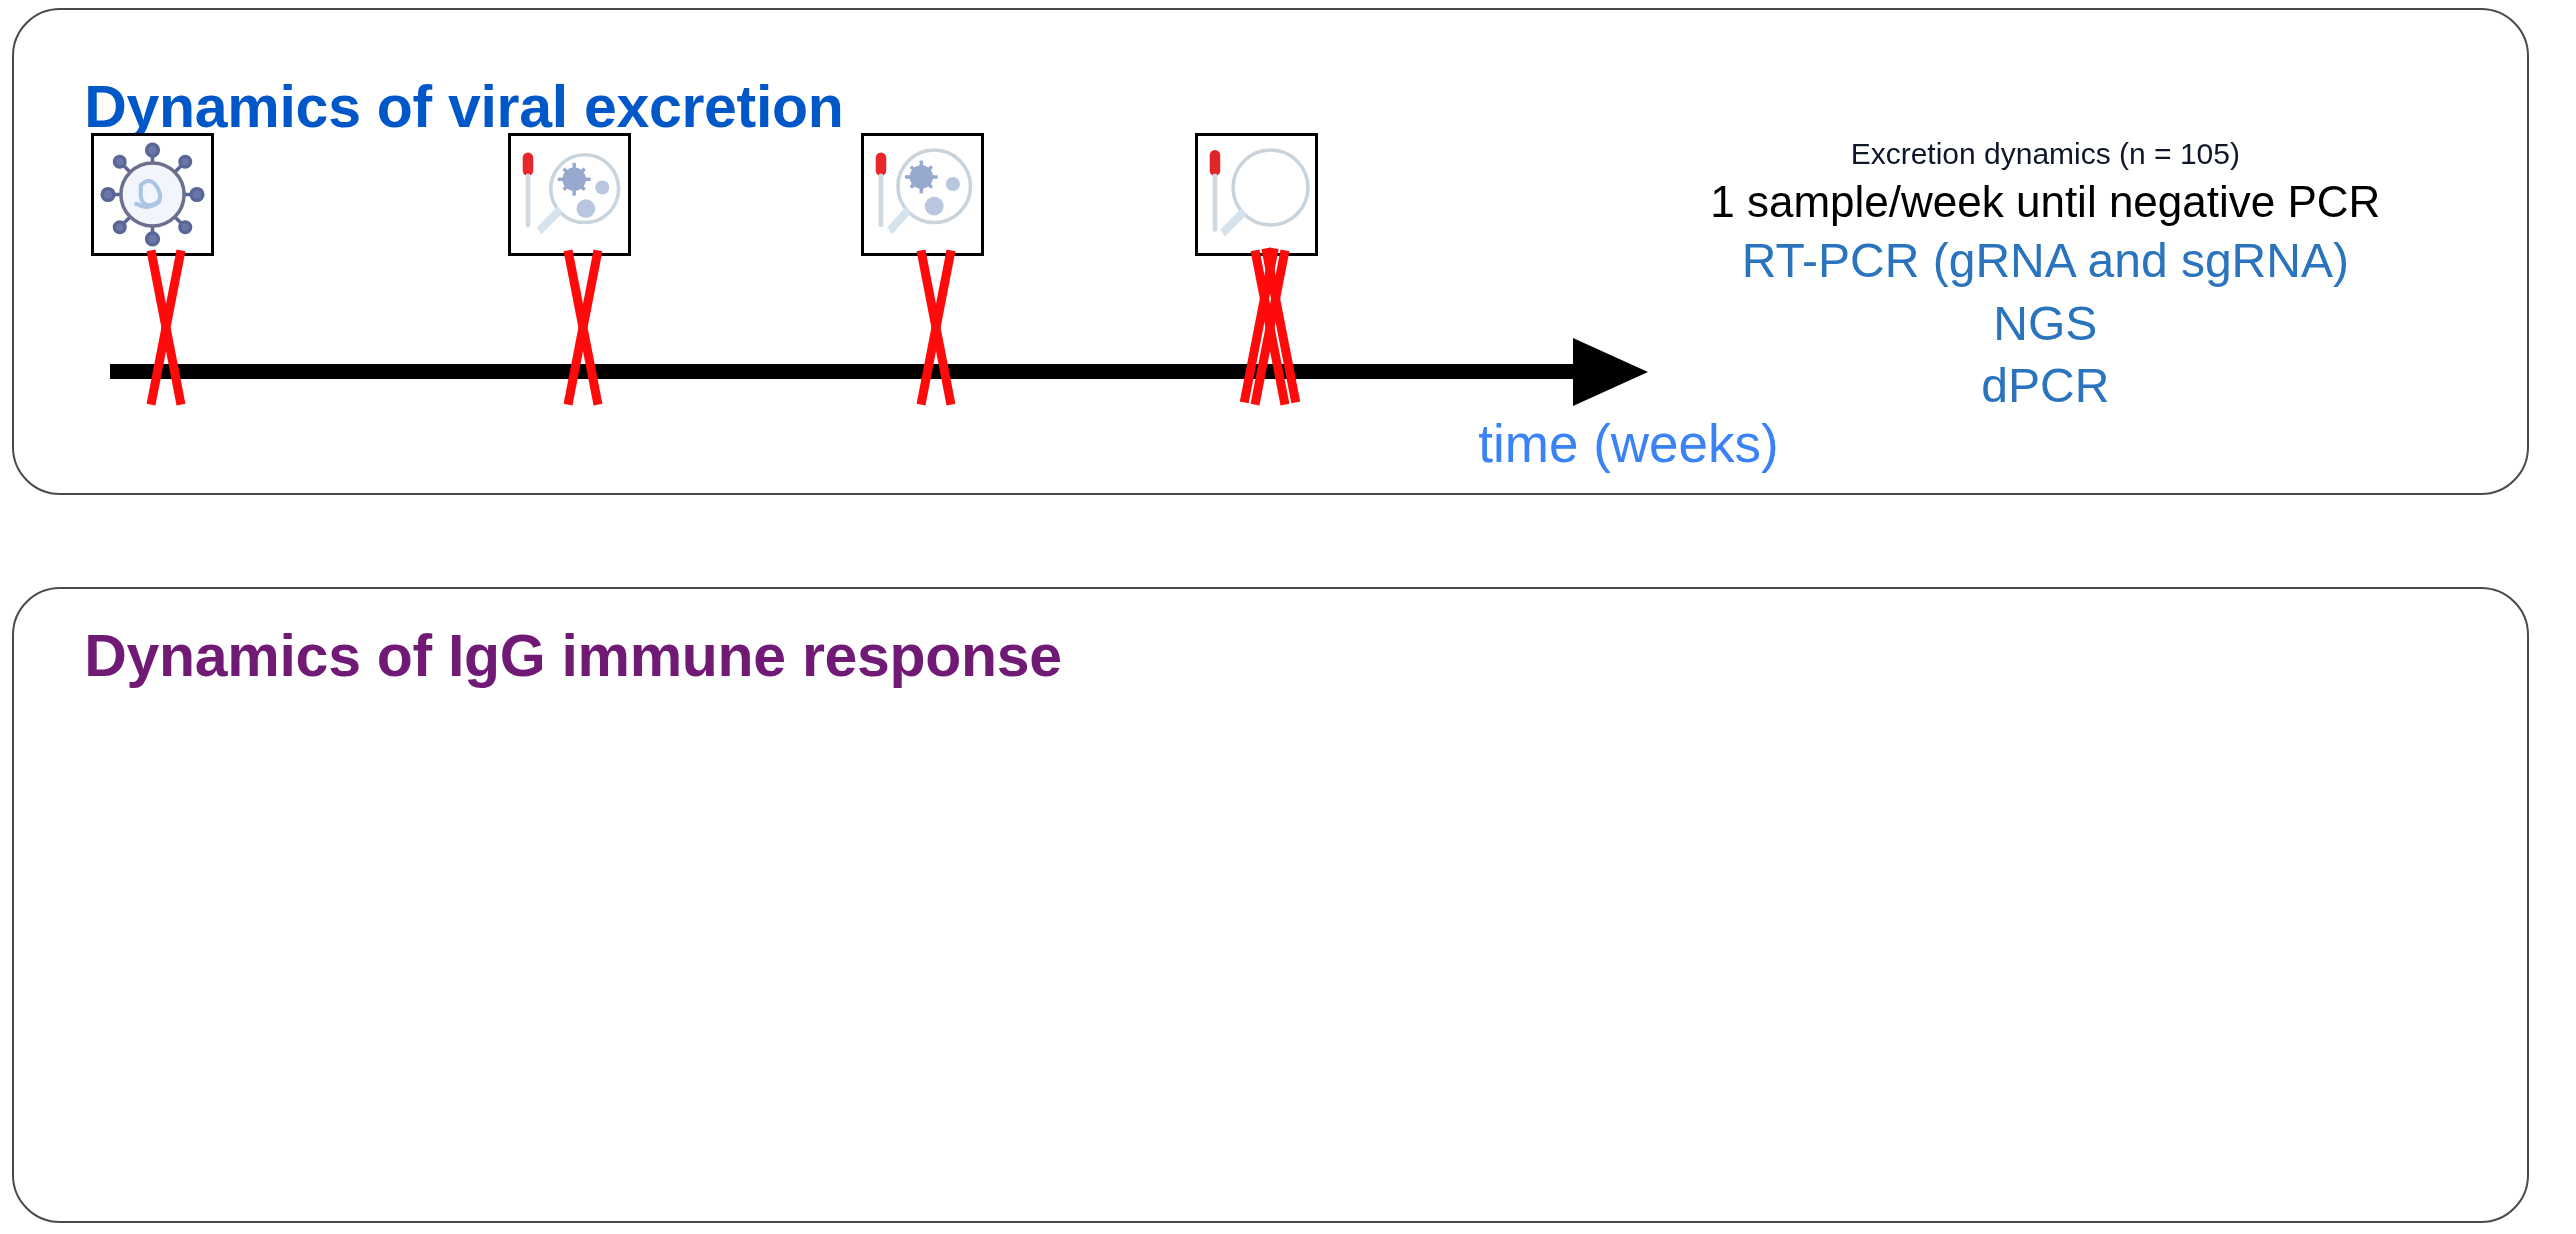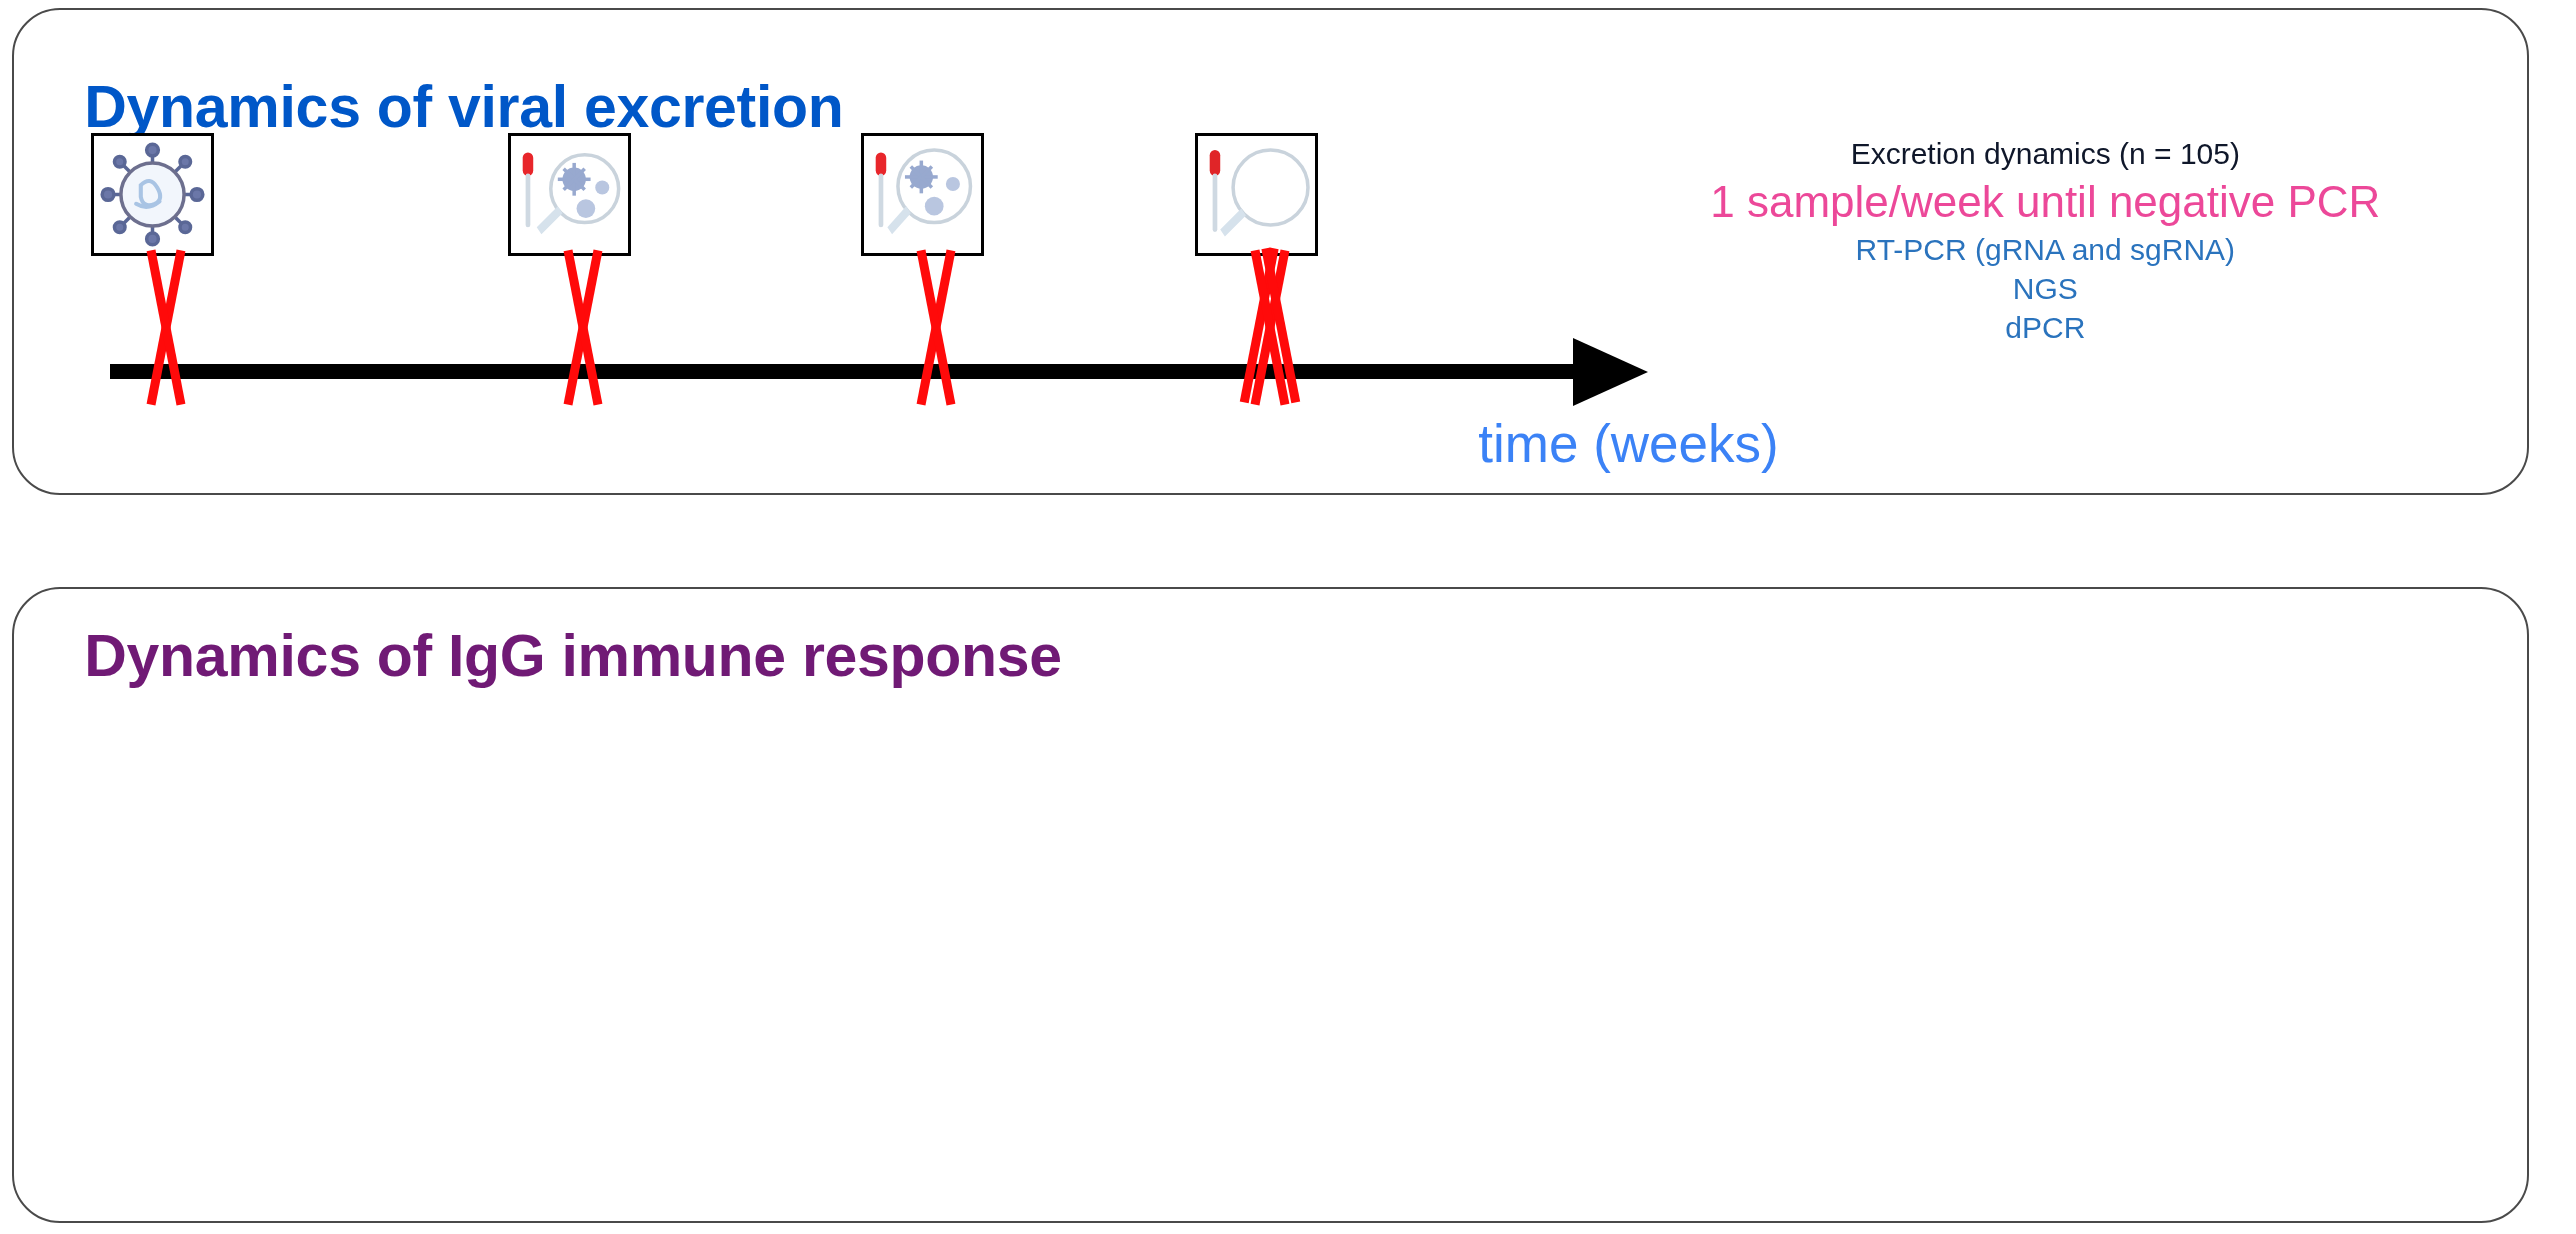--- a/index.html
+++ b/index.html
@@ -112,22 +112,22 @@
     text-align: center;
     white-space: nowrap;
   }
   #info-excretion { left: 1573px; top: 124px; width: 916px; }
 
   .infoblock .line {
     display: block;
     line-height: 1.30;
   }
   .line.heading-blue   { font-size: 30px; font-weight: normal; color: #0f172a; }
-  .line.plain          { font-size: 44px; color: #ec4899; }
-  .line.accent-blue    { font-size: 30px; color: #2a73bd; }
+  .line.plain          { font-size: 44px; color: #000000; }
+  .line.accent-blue    { font-size: 48px; color: #2a73bd; }
 </style>
 </head>
 <body>
 
 <div class="panel" id="panel-excretion">
 
   <div class="panel-title" id="title-excretion">Dynamics of viral excretion</div>
 
   <div class="timeline" id="timeline-excretion">
 

